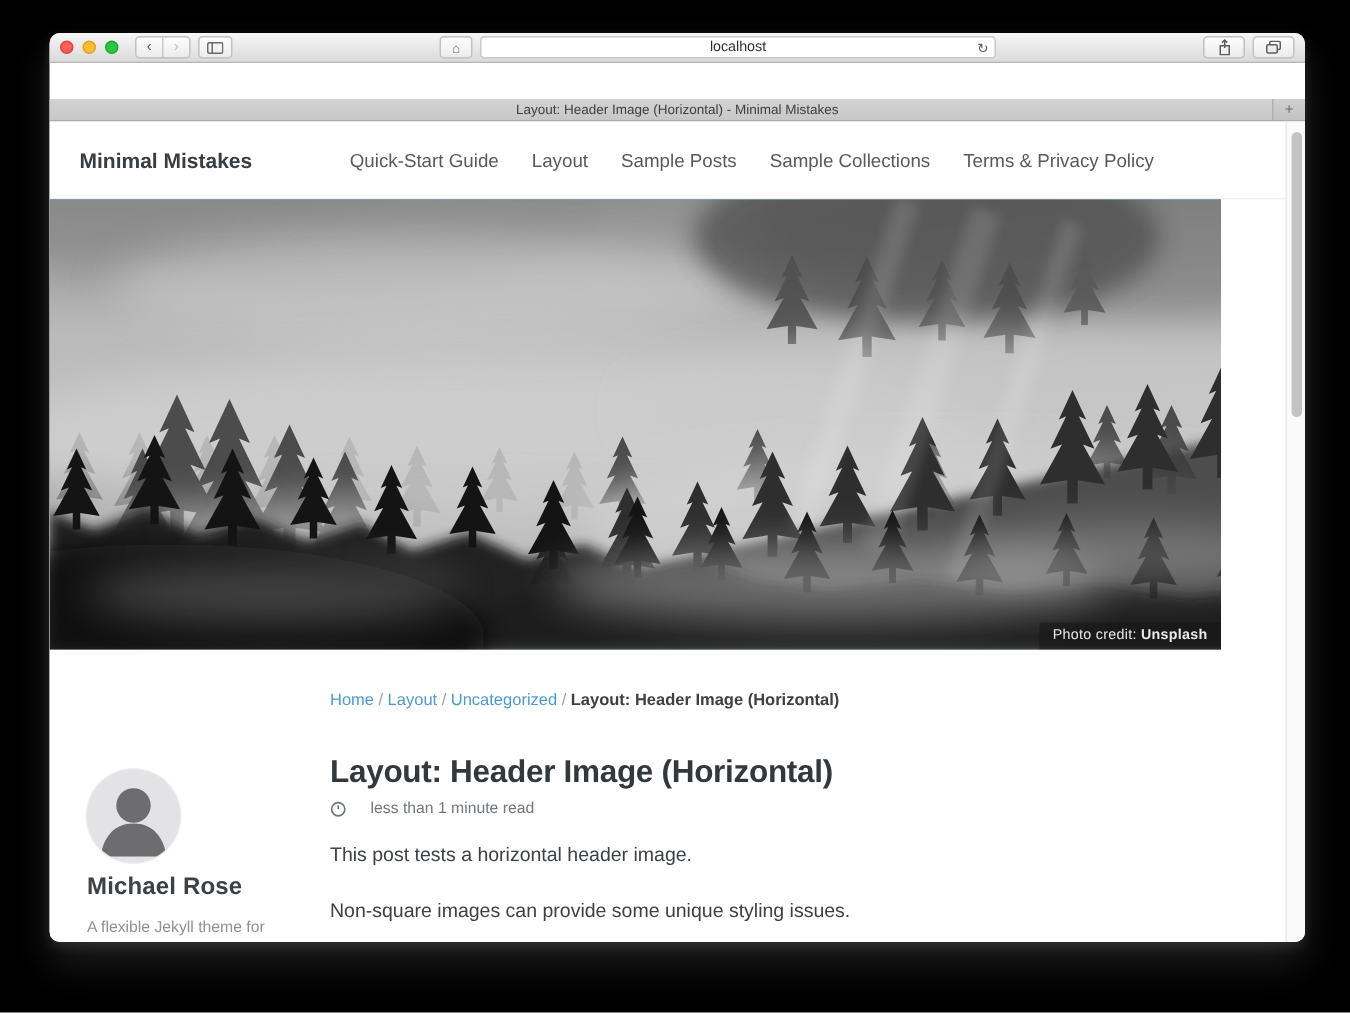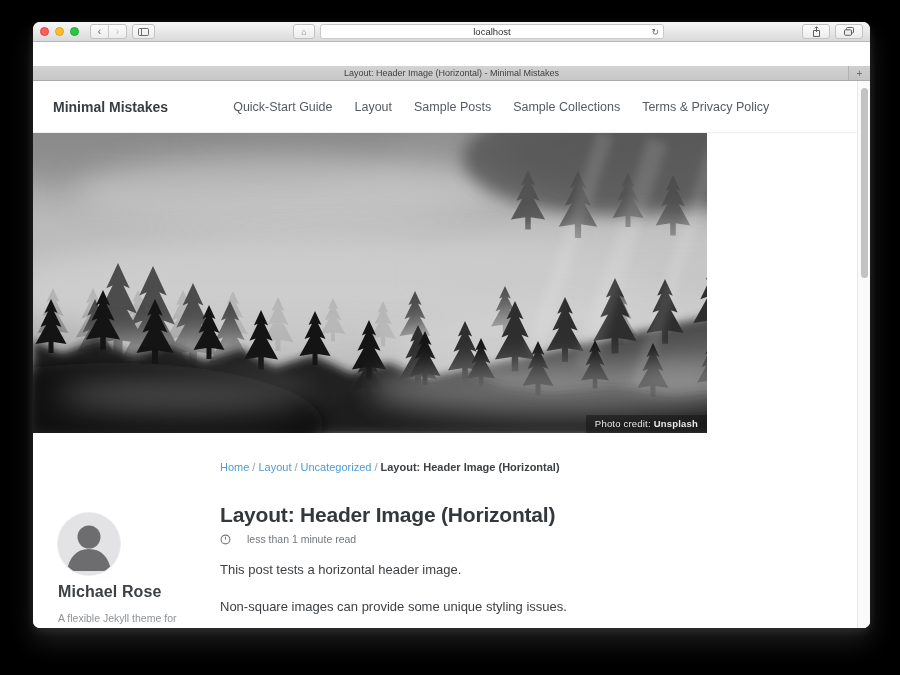--- a/index.html
+++ b/index.html
@@ -75,21 +75,21 @@
   }
   .inner{width:825px;}
   .masthead{
     height:52px;border-bottom:1px solid #f0f1f1;
     display:flex;align-items:center;padding-left:20px;box-sizing:border-box;
   }
   .site-title{font-size:14px;font-weight:bold;color:#383d41;}
   .masthead nav{display:flex;gap:22px;margin-left:65px;}
   .masthead nav a{font-size:12.5px;color:#565b60;text-decoration:none;cursor:pointer;}
   
-  .hero{position:relative;width:674px;height:300px;overflow:hidden;background:#0c4a6e;}
+  .hero{position:relative;width:781px;height:300px;overflow:hidden;background:#0c4a6e;}
   .hero svg{display:block;}
   .credit{
     position:absolute;right:0;bottom:0;background:rgba(22,22,22,.55);
     color:#e9e9e9;font-size:9.5px;padding:3px 9px 4px 9px;letter-spacing:.2px;
   }
   .credit b{font-weight:bold;}
   
   .page{display:flex;padding-top:28px;}
   .sidebar{width:187px;box-sizing:border-box;padding:52px 10px 0 25px;flex:none;}
   .avatar{width:62px;height:62px;border-radius:50%;overflow:hidden;background:#e2e2e4;

